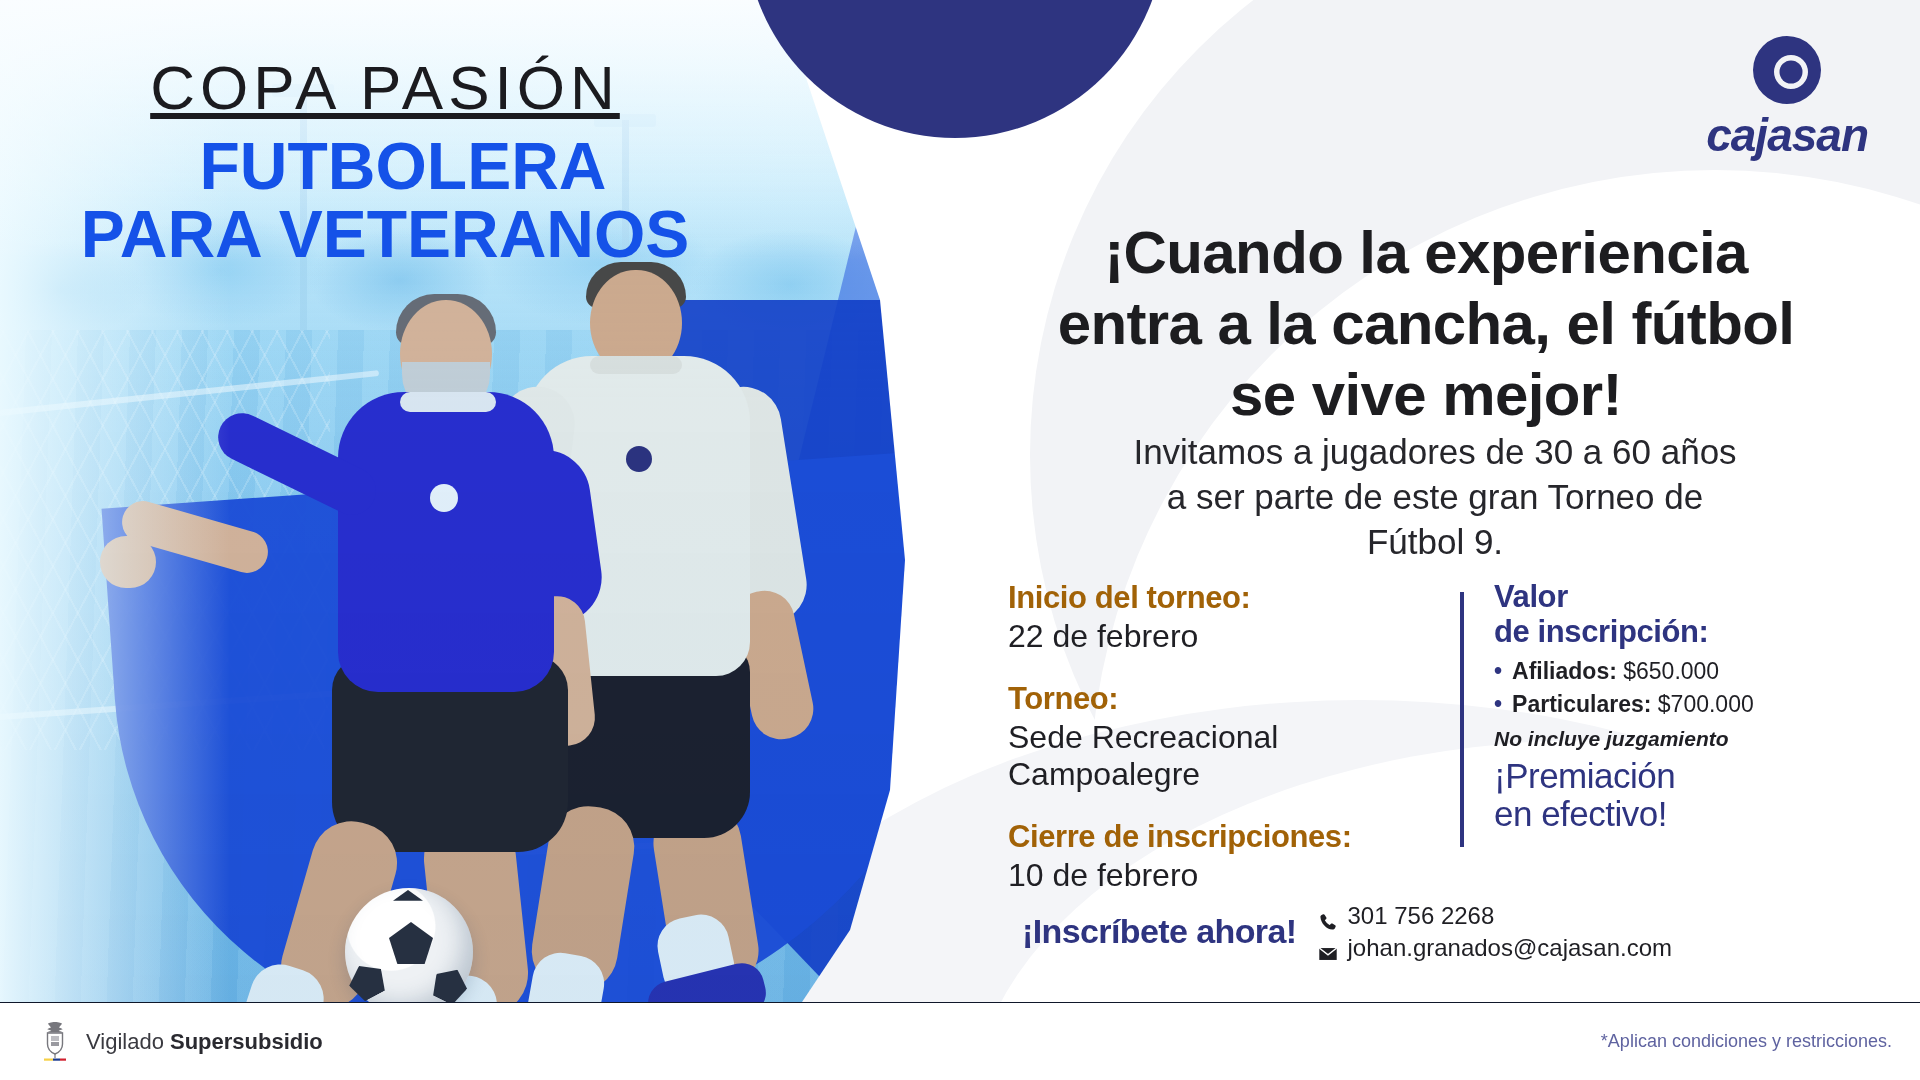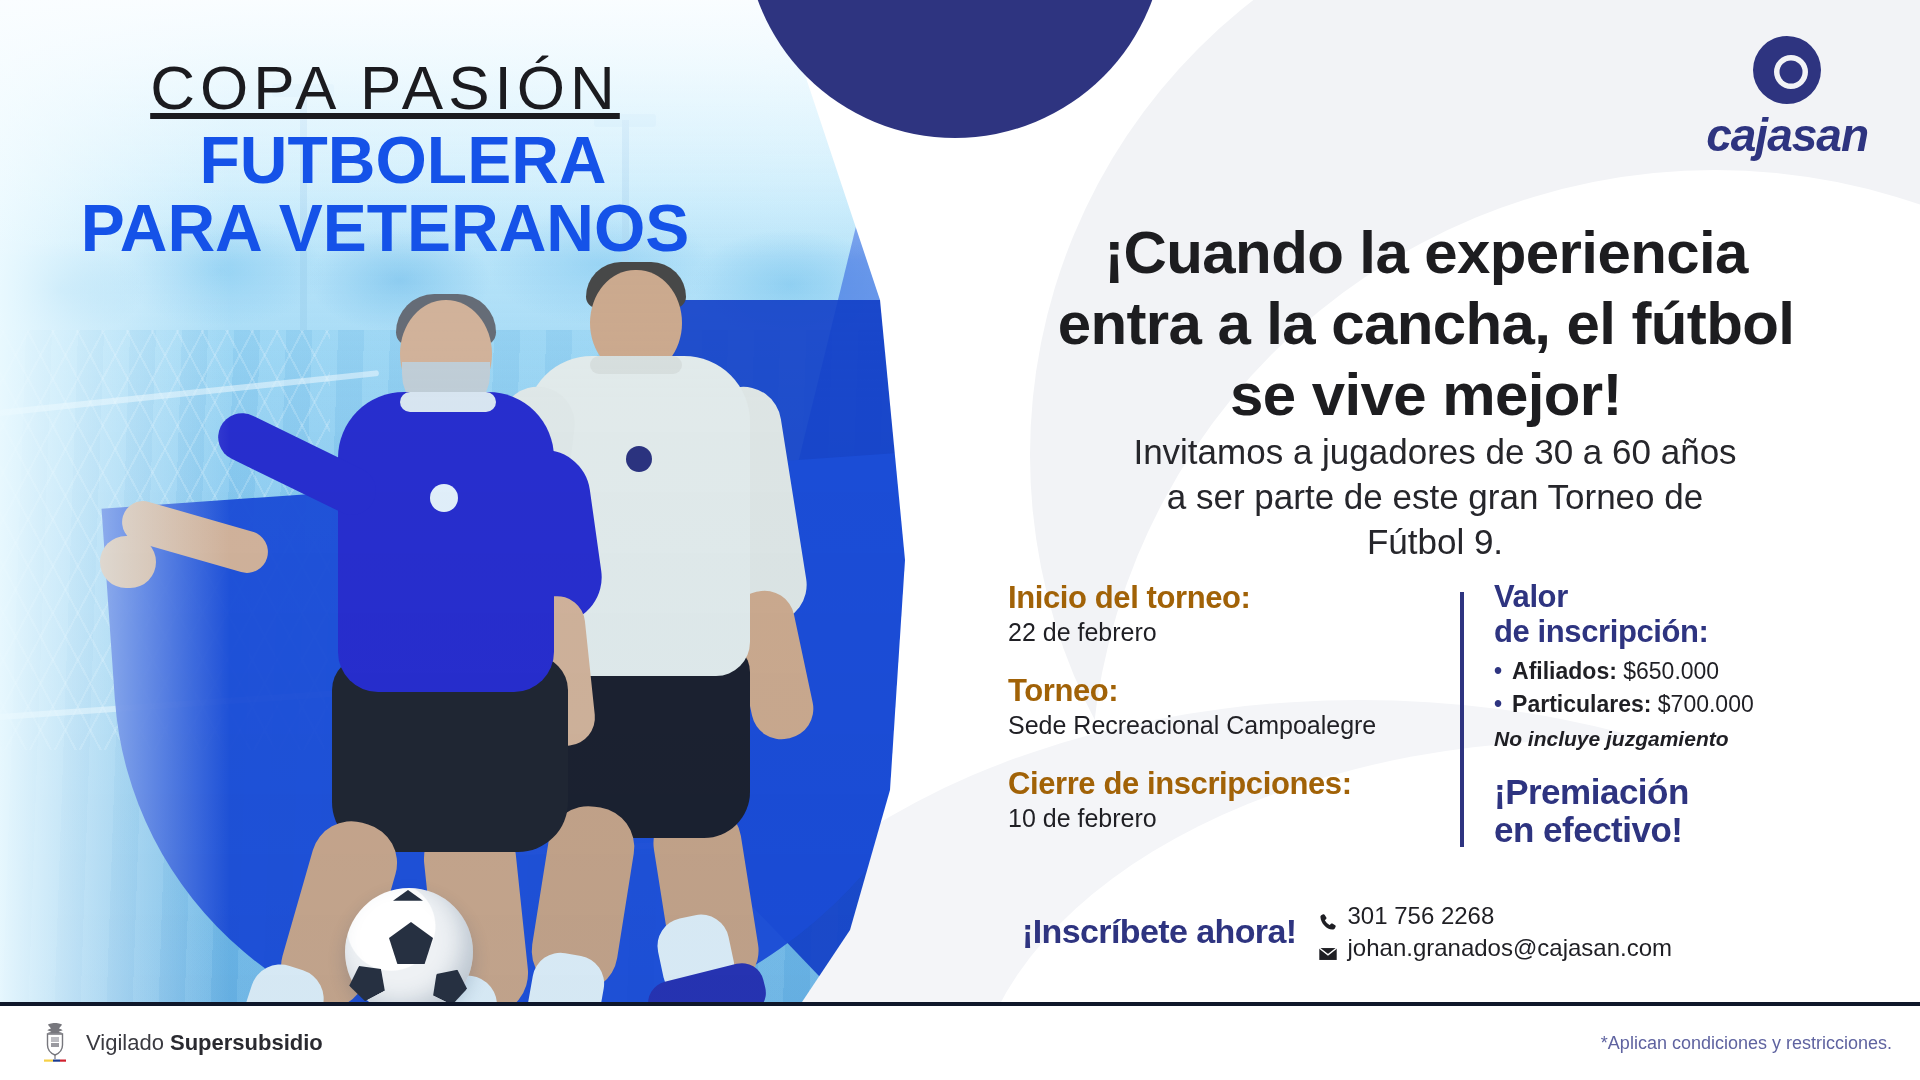--- a/index.html
+++ b/index.html
@@ -184,21 +184,21 @@
   
   .title-block { position:absolute; left:0; top:52px; width:770px; text-align:center; z-index:9; }
   .t-line1 {
     font-size:62px; letter-spacing:5px; color:#1b1b1f; font-weight:300;
     font-family:"Liberation Sans", sans-serif;
     text-decoration:underline;
   }
   .t-line2, .t-line3 {
     font-size:66px; font-weight:bold; color:#1552e8; letter-spacing:0px; line-height:1.03;
   }
-  .t-line2 { margin-top:4px;padding-left:36px; }
+  .t-line2 { margin-top:10px;padding-left:36px; }
 
   
   .right { position:absolute; left:960px; top:0; width:960px; height:1005px; z-index:8; }
 
   .logo-wrap { position:absolute; right:52px; top:34px; text-align:right; }
   .logo-mark { width:72px; height:72px; margin:0 auto; }
   .logo-text {
     font-size:46px; font-style:italic; font-weight:bold; color:#2e3480;
     letter-spacing:-1px; margin-top:2px;
   }
@@ -213,41 +213,41 @@
     position:absolute; left:30px; right:40px; top:430px;
     text-align:center; font-size:35px; line-height:1.28; color:#26262b; font-weight:300;
   }
 
   .details { position:absolute; left:0; top:580px; width:960px; display:flex; }
   .col-left { width:500px; padding-left:48px; }
   .divider { width:4px; background:#2e3480; height:255px; margin-top:12px; }
   .col-right { flex:1; padding-left:30px; }
 
   .d-head { font-size:31px; font-weight:bold; color:#a16207; letter-spacing:-.4px; }
-  .d-val  { font-size:25px; color:#1f1f24; font-weight:300; margin-top:2px; }
+  .d-val  { font-size:32px; color:#1f1f24; font-weight:300; margin-top:2px; }
   .gap { height:26px; }
 
   .v-head { font-size:31px; font-weight:bold; color:#2e3480; line-height:1.12; letter-spacing:-.4px; }
   .price-list { margin-top:6px; list-style:none; }
   .price-list li { font-size:23px; color:#1f1f24; display:flex; gap:10px; line-height:1.42; }
   .price-list li .bullet { color:#2e3480; font-weight:bold; }
   .price-list li b { font-weight:bold; }
   .note { font-size:21px; font-style:italic; font-weight:bold; color:#1f1f24; margin-top:6px; }
-  .prize { font-size:35px; font-weight:bold; color:#2e3480; line-height:1.1; margin-top:22px; letter-spacing:-.5px; }
+  .prize { font-size:35px; font-weight:normal; color:#2e3480; line-height:1.1; margin-top:6px; letter-spacing:-.5px; }
 
   .cta-row { position:absolute; left:62px; top:900px; display:flex; align-items:center; gap:20px; }
   .cta { font-size:34px; font-weight:bold; color:#2e3480; letter-spacing:-.6px; }
   .contact { font-size:24px; color:#1f1f24; line-height:1.32; font-weight:300; }
   .contact div { display:flex; align-items:flex-end; gap:9px; }
   .c-icon { width:22px; height:22px; flex:0 0 22px; }
 
   
   .footer {
     position:absolute; left:0; bottom:0; width:1920px; height:78px; background:#ffffff;
-    border-top:4px solid #0f172a; z-index:12;
+    border-top:1px solid #0f172a; z-index:12;
     display:flex; align-items:center; justify-content:space-between;
     padding:0 28px 0 38px;
     margin-top:31px;
   }
   .vig { display:flex; align-items:center; gap:14px; }
   .crest { width:34px; height:44px; }
   .vig-text { font-size:22px; color:#3a3a40; font-weight:300; }
   .vig-text b { font-weight:bold; color:#2a2a30; }
   .terms { font-size:18px; color:#5f63a0; font-weight:300; }
 </style>

